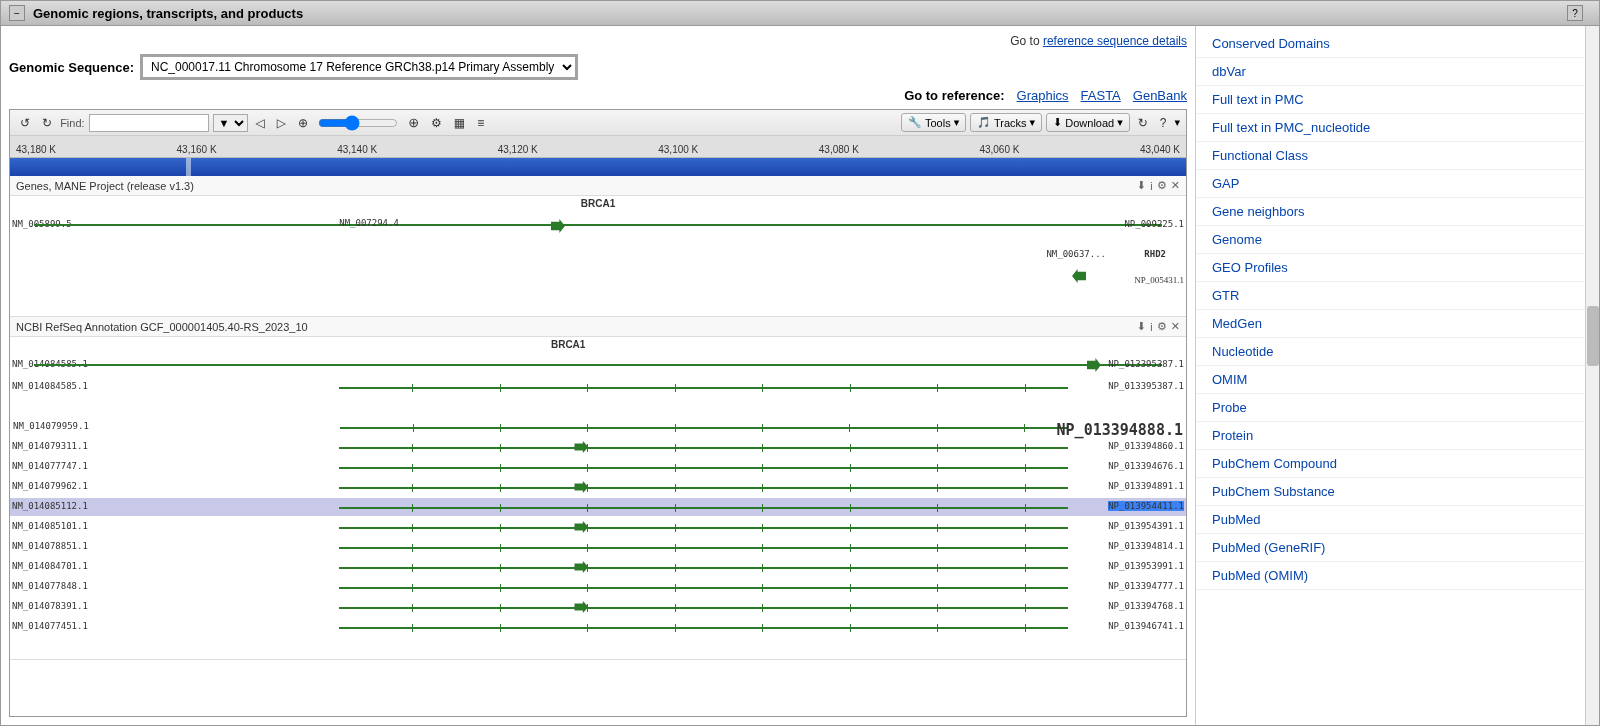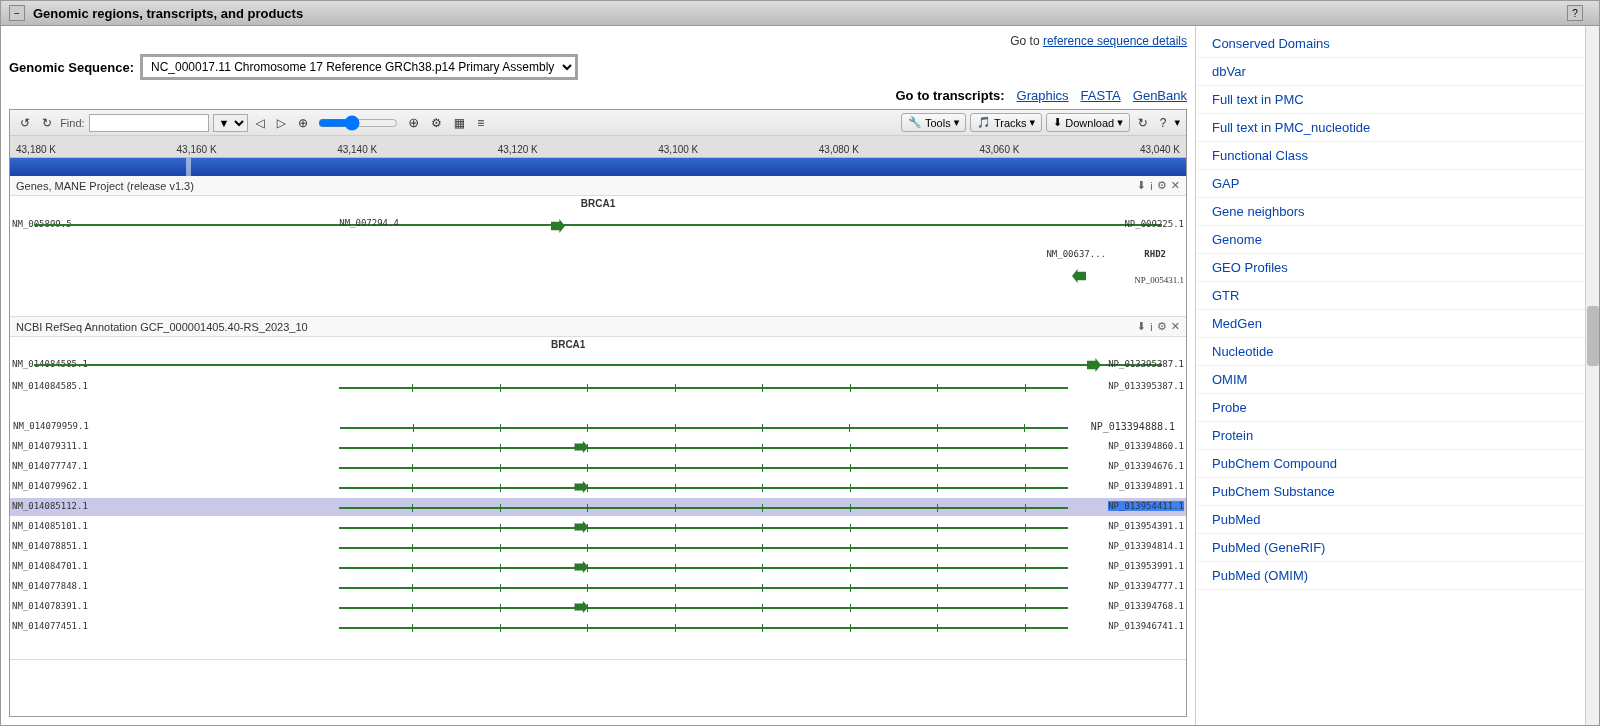--- a/index.html
+++ b/index.html
@@ -329,21 +329,21 @@
       </div>
 
       <div class="genomic-seq-row">
         <label>Genomic Sequence:</label>
         <select>
           <option>NC_000017.11 Chromosome 17 Reference GRCh38.p14 Primary Assembly</option>
         </select>
       </div>
 
       <div class="go-to-nucleotide">
-        <span>Go to transcripts:</span>
+        <span>Go to reference:</span>
         <a href="#">Graphics</a>
         <a href="#">FASTA</a>
         <a href="#">GenBank</a>
       </div>
 
       <div class="viewer-frame">
 
         <div class="viewer-toolbar">
           <button class="toolbar-btn" title="Back">↺</button>
           <button class="toolbar-btn" title="Reset">↻</button>
@@ -480,21 +480,21 @@
                     <div style="position: absolute; left: 28%; right: 10%; top: 9px; height: 2px; background: rgb(42, 122, 42);">
                       <div style="position: absolute; left: 10%; top: -3px; width: 1px; height: 8px; background: rgb(42, 122, 42);"></div>
                       <div style="position: absolute; left: 22%; top: -3px; width: 1px; height: 8px; background: rgb(42, 122, 42);"></div>
                       <div style="position: absolute; left: 34%; top: -3px; width: 1px; height: 8px; background: rgb(42, 122, 42);"></div>
                       <div style="position: absolute; left: 46%; top: -3px; width: 1px; height: 8px; background: rgb(42, 122, 42);"></div>
                       <div style="position: absolute; left: 58%; top: -3px; width: 1px; height: 8px; background: rgb(42, 122, 42);"></div>
                       <div style="position: absolute; left: 70%; top: -3px; width: 1px; height: 8px; background: rgb(42, 122, 42);"></div>
                       <div style="position: absolute; left: 82%; top: -3px; width: 1px; height: 8px; background: rgb(42, 122, 42);"></div>
                       <div style="position: absolute; left: 94%; top: -3px; width: 1px; height: 8px; background: rgb(42, 122, 42);"></div>
                     </div>
-                    <div style="position: absolute; right: 10px; top: 3px; font-size: 10px; color: rgb(51, 51, 51); font-family: monospace;">NP_013394888.1</div>
+                    <div style="position: absolute; right: 2px; top: 3px; font-size: 15px; color: rgb(51, 51, 51); font-family: monospace; font-weight: bold;">NP_013394888.1</div>
                   </div>
                   <div style="position: absolute; height: 18px; margin: 1px 0px; top: 98px; left: 0px; right: 0px;">
                     <div style="position: absolute; left: 48%; top: 3px; width: 14px; height: 12px; background: rgb(42, 122, 42); clip-path: polygon(0px 20%, 60% 20%, 60% 0px, 100% 50%, 60% 100%, 60% 80%, 0px 80%);"></div>
                     <div style="position: absolute; left: 2px; top: 3px; font-size: 9px; color: rgb(51, 51, 51); font-family: monospace;">NM_014079311.1</div>
                     <div style="position: absolute; left: 28%; right: 10%; top: 9px; height: 2px; background: rgb(42, 122, 42);">
                       <div style="position: absolute; left: 10%; top: -3px; width: 1px; height: 8px; background: rgb(42, 122, 42);"></div>
                       <div style="position: absolute; left: 22%; top: -3px; width: 1px; height: 8px; background: rgb(42, 122, 42);"></div>
                       <div style="position: absolute; left: 34%; top: -3px; width: 1px; height: 8px; background: rgb(42, 122, 42);"></div>
                       <div style="position: absolute; left: 46%; top: -3px; width: 1px; height: 8px; background: rgb(42, 122, 42);"></div>
                       <div style="position: absolute; left: 58%; top: -3px; width: 1px; height: 8px; background: rgb(42, 122, 42);"></div>

